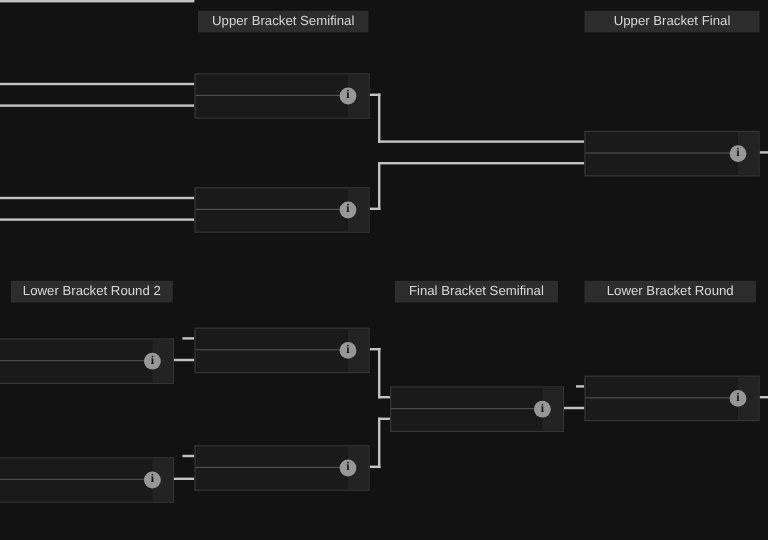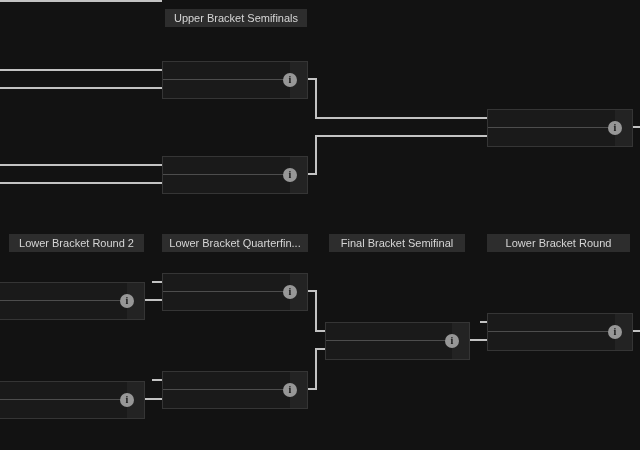--- a/index.html
+++ b/index.html
@@ -30,23 +30,23 @@
     font-family:"Liberation Serif", serif; font-weight:bold;
     font-size:10px; line-height:14px; text-align:center; cursor:pointer;
   }
   .line { position:absolute; background:#c3c3c3; }
 </style>
 </head>
 <body>
 
 <div id="page">
 
-  <div class="round-header" style="left:165px; top:9px;  width:142px;">Upper Bracket Semifinals</div>
+  <div class="round-header" style="left:165px; top:9px;  width:142px;">Upper Bracket Semifinal</div>
+  <div class="round-header" style="left:487px; top:9px;  width:146px;">Upper Bracket Final</div>
   <div class="round-header" style="left:9px;   top:234px; width:135px;">Lower Bracket Round 2</div>
-  <div class="round-header" style="left:162px; top:234px; width:146px;">Lower Bracket Quarterfin...</div>
   <div class="round-header" style="left:329px; top:234px; width:136px;">Final Bracket Semifinal</div>
   <div class="round-header" style="left:487px; top:234px; width:143px;">Lower Bracket Round</div>
 
   <div class="line" style="left:0;px  top:69px;  width:162px; height:2px;"></div>
   <div class="line" style="left:0;    top:69px;  width:162px; height:2px;"></div>
   <div class="line" style="left:0;    top:87px;  width:162px; height:2px;"></div>
   <div class="line" style="left:0;    top:164px; width:162px; height:2px;"></div>
   <div class="line" style="left:0;    top:182px; width:162px; height:2px;"></div>
   <div class="line" style="left:308px; top:78px;  width:9px;   height:2px;"></div>
   <div class="line" style="left:315px; top:78px;  width:2px;   height:41px;"></div>

